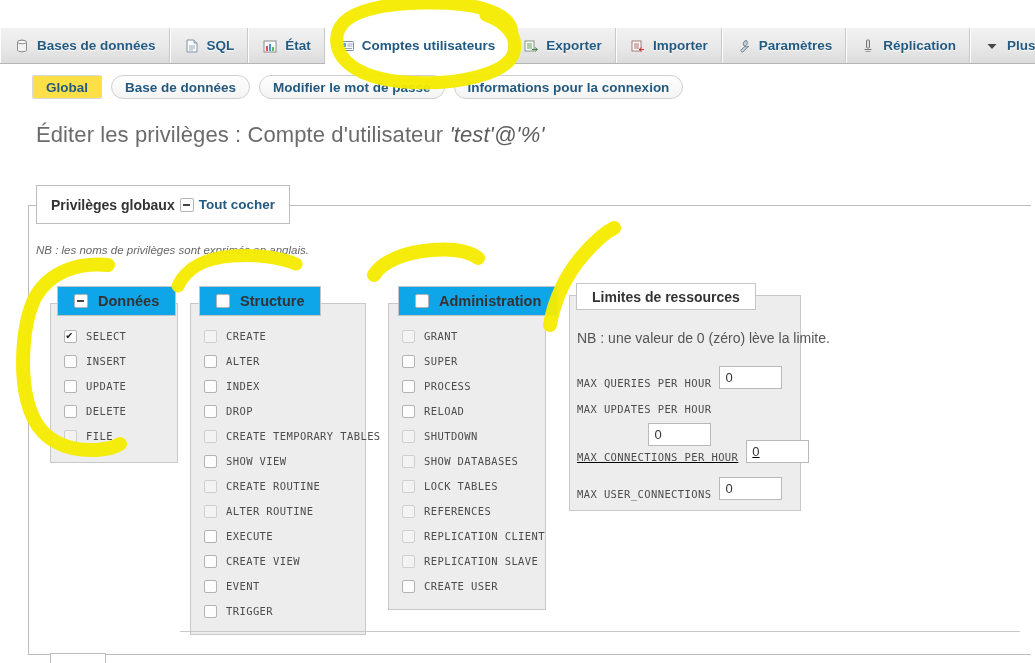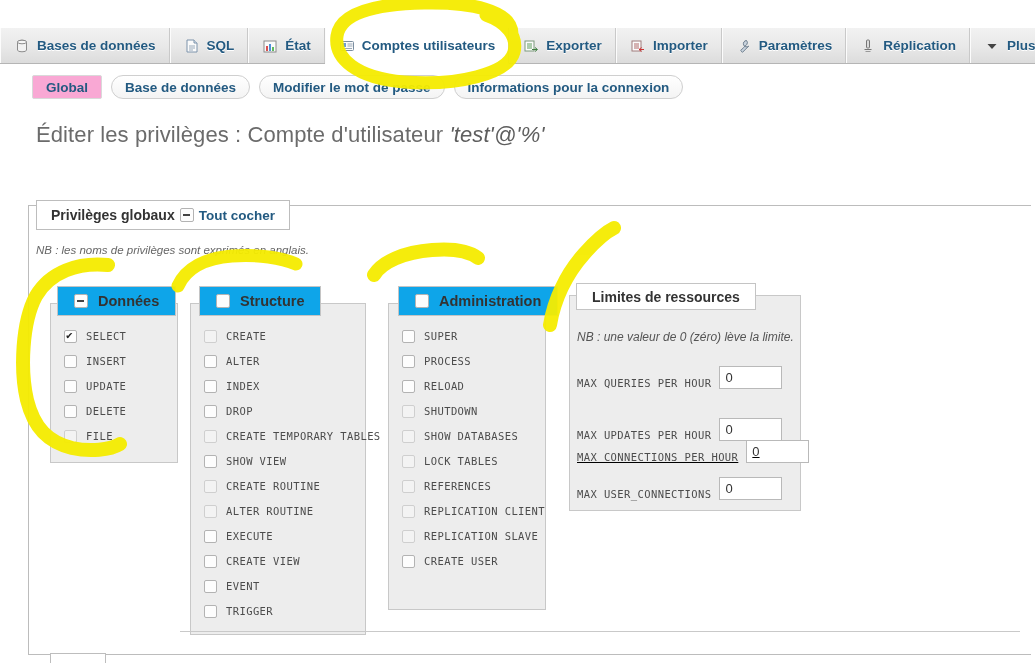--- a/index.html
+++ b/index.html
@@ -51,41 +51,41 @@
     height: 24px; padding: 0 13px;
     display: flex; align-items: center;
     font-size: 13.5px; font-weight: bold; color: #235a81;
     border: 1px solid #cfcfcf; border-radius: 12px;
     background: linear-gradient(to bottom,#ffffff,#f4f4f4);
     cursor: pointer; white-space: nowrap;
   }
   .pill.current {
     border-radius: 2px;
     border: 1px solid #d9d9d9;
-    background: #f9a8d4;
+    background: #fde047;
   }
 
   
   .page-title {
     position: absolute; left: 36px; top: 122px;
     font-size: 22px; color: #6b6b6b; font-weight: normal;
     letter-spacing: .1px; white-space: nowrap;
   }
   .page-title i { font-style: italic; color: #5e5e5e; }
 
   
   .outer-fs {
     position: absolute; left: 28px; top: 205px;
     width: 1003px; height: 450px;
     border: 1px solid #bcbcbc; border-right: none;
     background: #fff;
   }
   .outer-legend {
-    position: absolute; left: 36px; top: 200px;
-    height: 30px; padding: 0 14px;
+    position: absolute; left: 36px; top: 185px;
+    height: 39px; padding: 0 14px;
     display: flex; align-items: center; gap: 5px;
     background: #ffffff;
     border: 1px solid #bdbdbd;
     font-size: 14px; color: #333; font-weight: bold;
     z-index: 6;
   }
   .outer-legend .lnk { color:#235a81; font-weight:bold; cursor:pointer; font-size:13.5px;}
 
   .nb-note {
     position: absolute; left: 36px; top: 244px;
@@ -140,21 +140,21 @@
   }
   .res-legend {
     position: absolute; left: 576px; top: 283px;
     height: 27px; padding: 12px 15px;
     display: flex; align-items: center;
     background: #fff; border: 1px solid #c4c4c4;
     font-size: 14px; font-weight: bold; color: #333; z-index: 5;
   }
   .res-note {
     position: absolute; left: 7px; top: 34px;
-    font-size: 12px; font-style: italic; color: #555; white-space: nowrap;
+    font-size: 14px; color: #555; white-space: nowrap;
   }
   .res-row {
     position: absolute; display: flex; align-items: flex-end; gap: 8px;
     left: 7px;
   }
   .res-row .rl {
     font-family: "DejaVu Sans Mono", monospace;
     font-size: 10.5px; color: #4c4c4c; letter-spacing: .4px; white-space: nowrap;
   }
   .res-row input {
@@ -394,20 +394,24 @@
     </div>
   </div>
   <div class="panel-legend" style="left:199px; top:286px;">
     <span class="cb lg"></span>
     <span>Structure</span>
   </div>
 
   <div class="panel" style="left:388px; top:303px; width:158px; height:307px;">
     <div class="plist">
       <div class="prow">
+        <span class="cb dim"></span>
+        <span>GRANT</span>
+      </div>
+      <div class="prow">
         <span class="cb"></span>
         <span>SUPER</span>
       </div>
       <div class="prow">
         <span class="cb"></span>
         <span>PROCESS</span>
       </div>
       <div class="prow">
         <span class="cb"></span>
         <span>RELOAD</span>
@@ -448,21 +452,21 @@
   </div>
 
   <div class="res-panel">
     <div class="res-note">NB : une valeur de 0 (zéro) lève la limite.</div>
 
     <div class="res-row" style="top:70px;">
       <span class="rl">MAX QUERIES PER HOUR</span>
       <input type="text" value="0" style="">
     </div>
 
-    <div class="res-row" style="top:122px;">
+    <div class="res-row" style="top:107px;flex-direction:column;">
       <span class="rl">MAX UPDATES PER HOUR</span>
       <input type="text" value="0" style="">
     </div>
 
     <div class="res-row" style="top:144px;text-decoration:underline;">
       <span class="rl">MAX CONNECTIONS PER HOUR</span>
       <input type="text" value="0" style="">
     </div>
 
     <div class="res-row" style="top:181px;">

